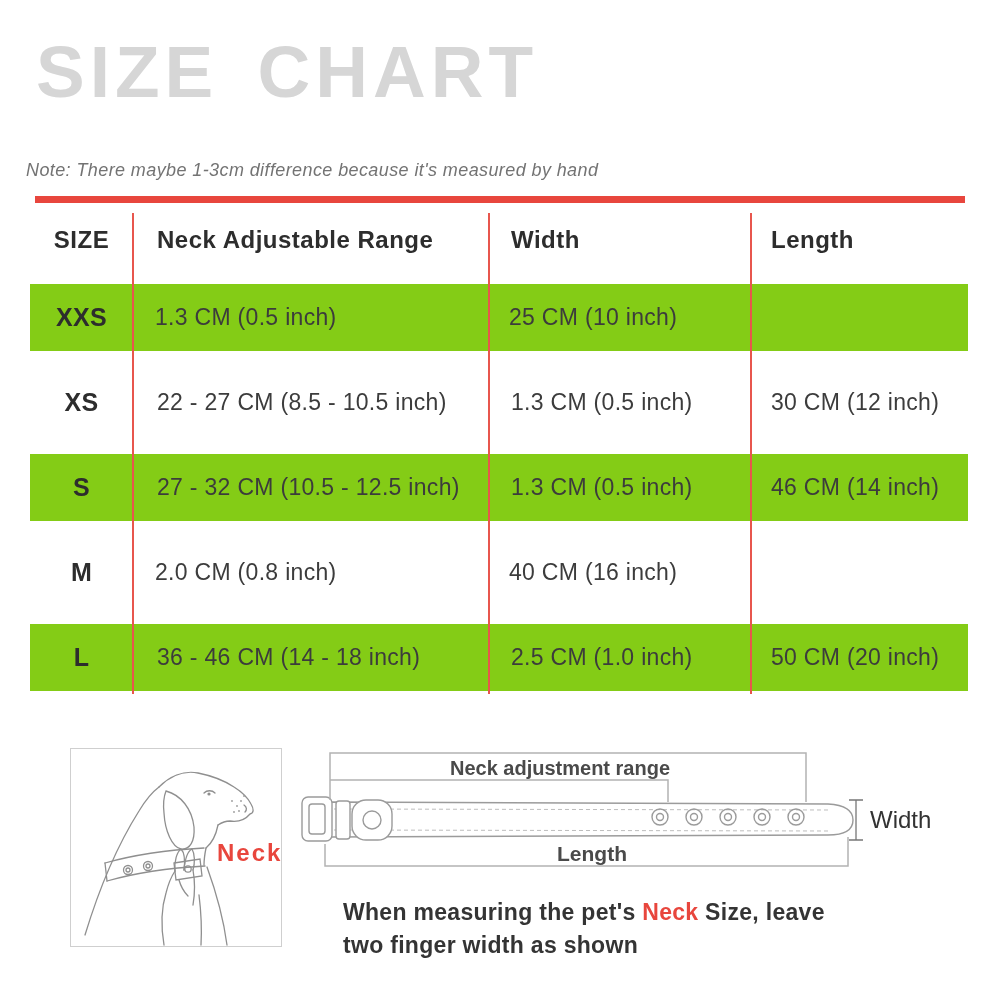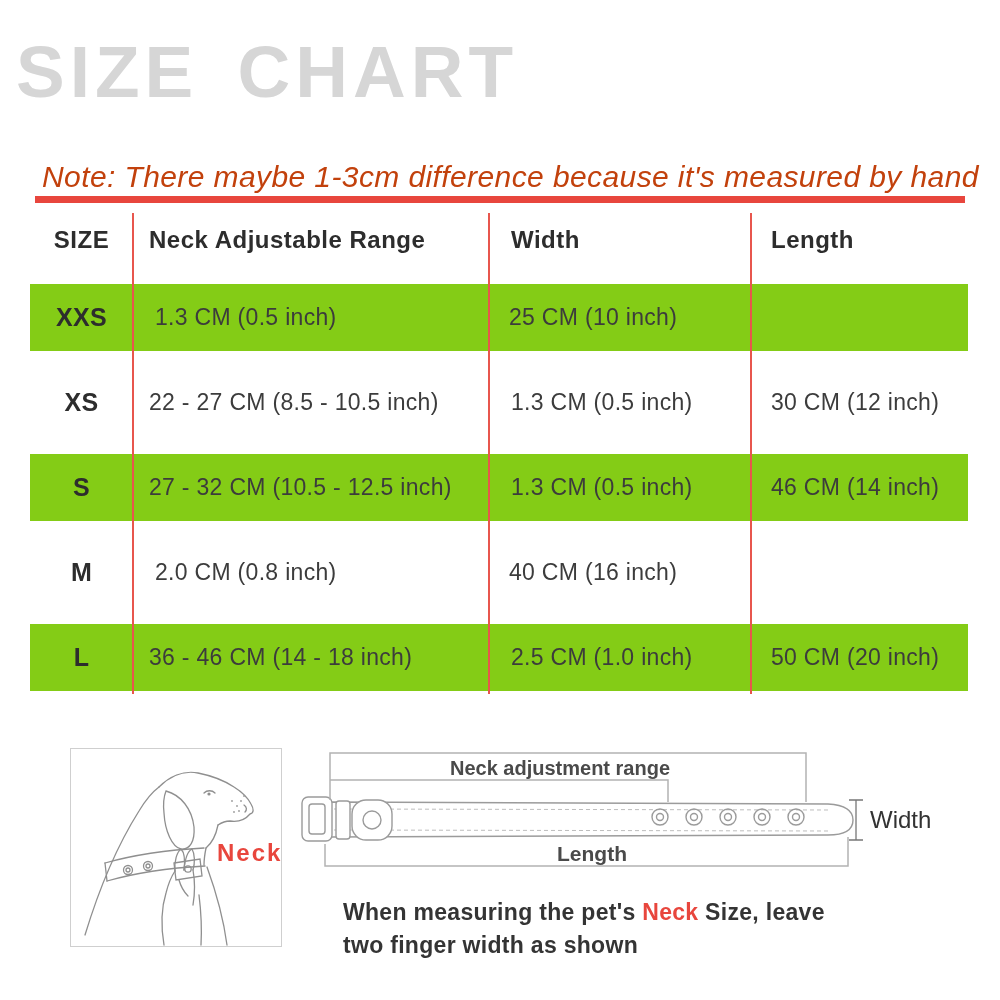--- a/index.html
+++ b/index.html
@@ -1,37 +1,37 @@
 <!DOCTYPE html>
 <html><head>
 <meta charset="utf-8">
 <style>
   html,body{margin:0;padding:0;background:#fff;}
   body{width:1000px;height:1000px;position:relative;overflow:hidden;
        font-family:"Liberation Sans","DejaVu Sans",sans-serif;}
   .abs{position:absolute;}
 
   
-  #page-title{left:16px;top:30px;font-size:73px;font-weight:bold;color:#d6d6d6;
+  #page-title{left:36px;top:30px;font-size:73px;font-weight:bold;color:#d6d6d6;
               letter-spacing:5px;word-spacing:14px;white-space:nowrap;}
-  #note-text{left:42px;top:160px;font-size:30px;font-style:italic;color:#c2410c;
+  #note-text{left:26px;top:160px;font-size:18px;font-style:italic;color:#737373;
              letter-spacing:.4px;white-space:nowrap;}
   #note-underline{left:35px;top:196px;width:930px;height:7px;background:#e8463d;}
 
   
   #size-table{left:30px;top:205px;width:938px;}
   .t-row{display:grid;grid-template-columns:103px 356px 262px 217px;align-items:center;}
   .t-head{height:70px;}
   .t-head .cell{font-weight:bold;font-size:24px;color:#2d2d2d;letter-spacing:.5px;}
   .t-body-row{height:85px;font-size:23px;color:#3c3c3c;letter-spacing:.3px;}
   .t-body-row.band{background:#84cc16;border-top:9px solid #fff;border-bottom:9px solid #fff;
                    background-clip:padding-box;height:67px;}
   .cell{white-space:nowrap;}
   .c-size{text-align:center;font-weight:bold;font-size:25px;color:#2d2d2d;}
-  .c-neck{padding-left:16px;}
+  .c-neck{padding-left:24px;}
   .c-width{padding-left:22px;}
   .c-length{padding-left:20px;}
   .vline{position:absolute;width:2px;background:#e8564d;top:213px;height:481px;}
   #vline-1{left:132px;} #vline-2{left:488px;} #vline-3{left:750px;}
 
   
   #dog-box{left:70px;top:748px;width:210px;height:197px;border:1px solid #cfcfcf;}
 
   
   #caption{left:343px;top:896px;font-size:23px;font-weight:600;color:#343434;

